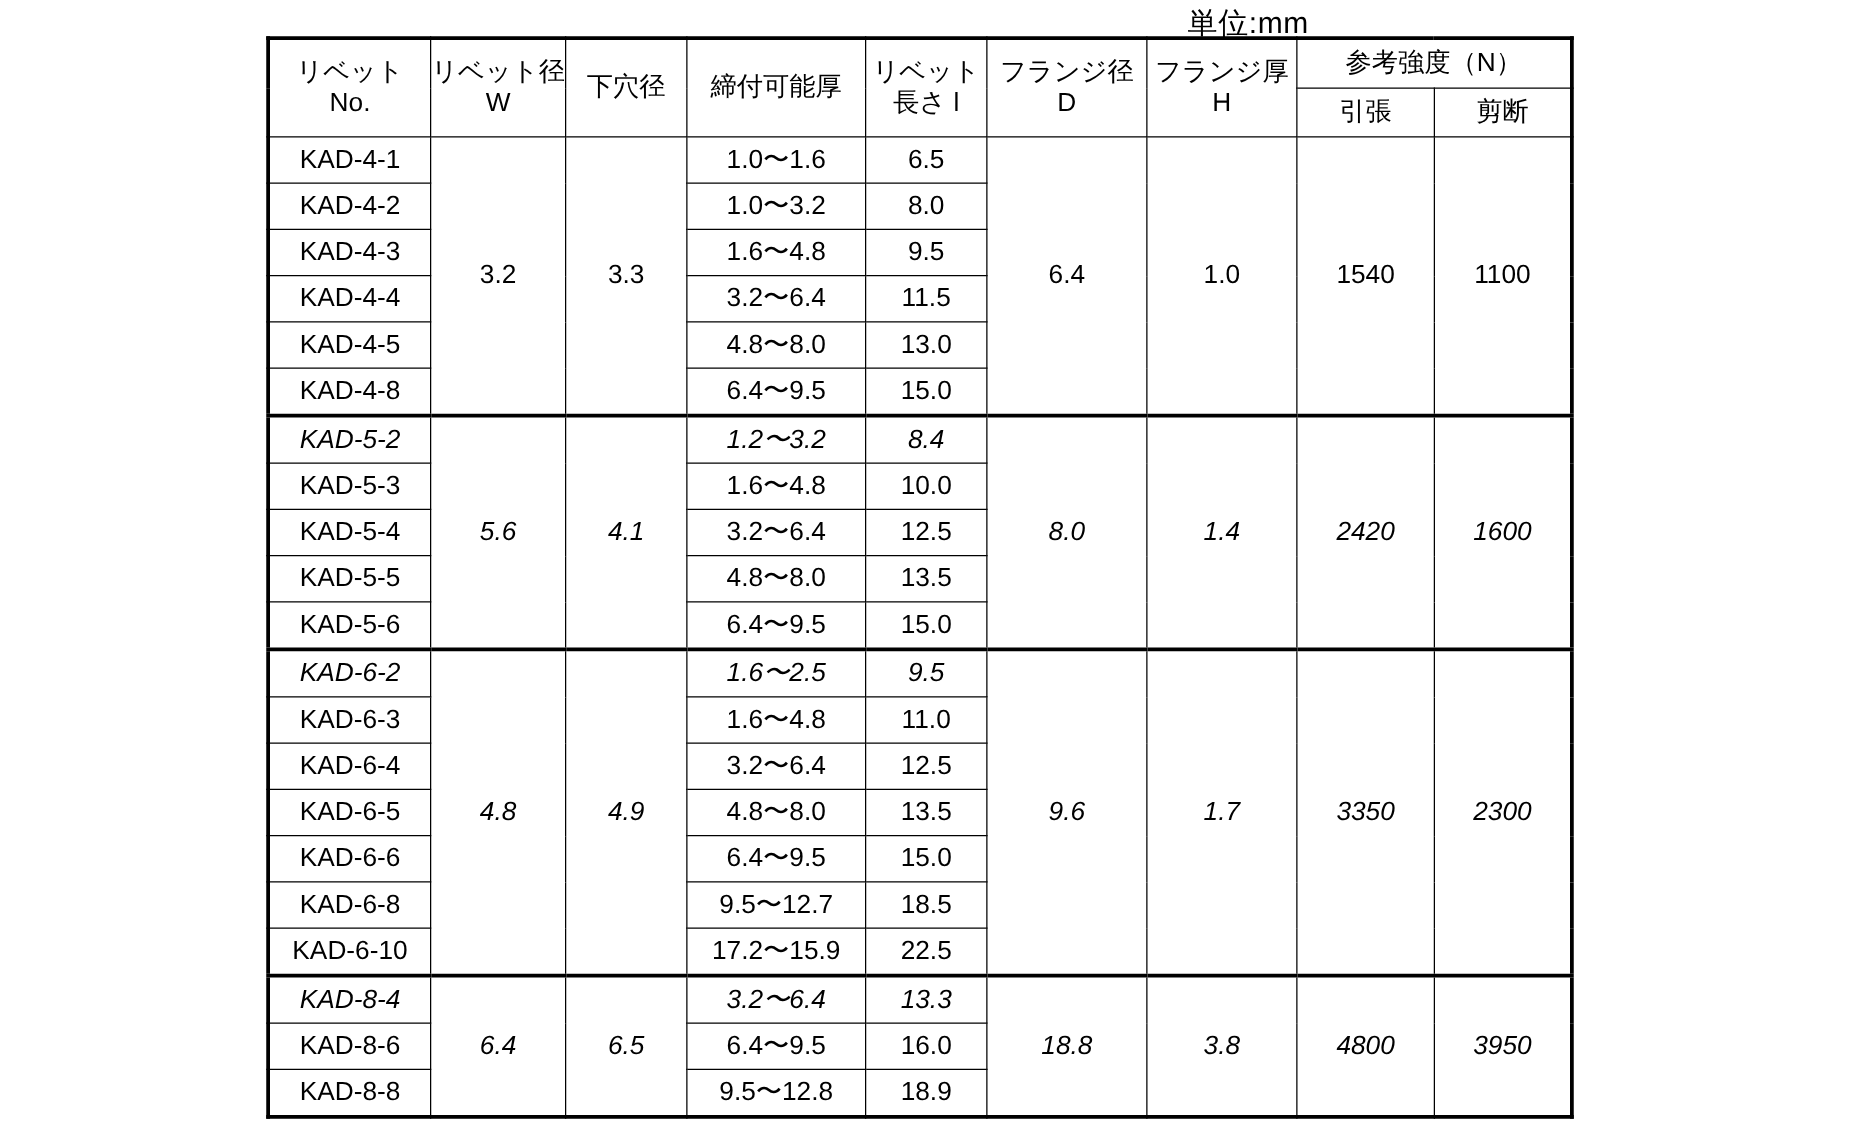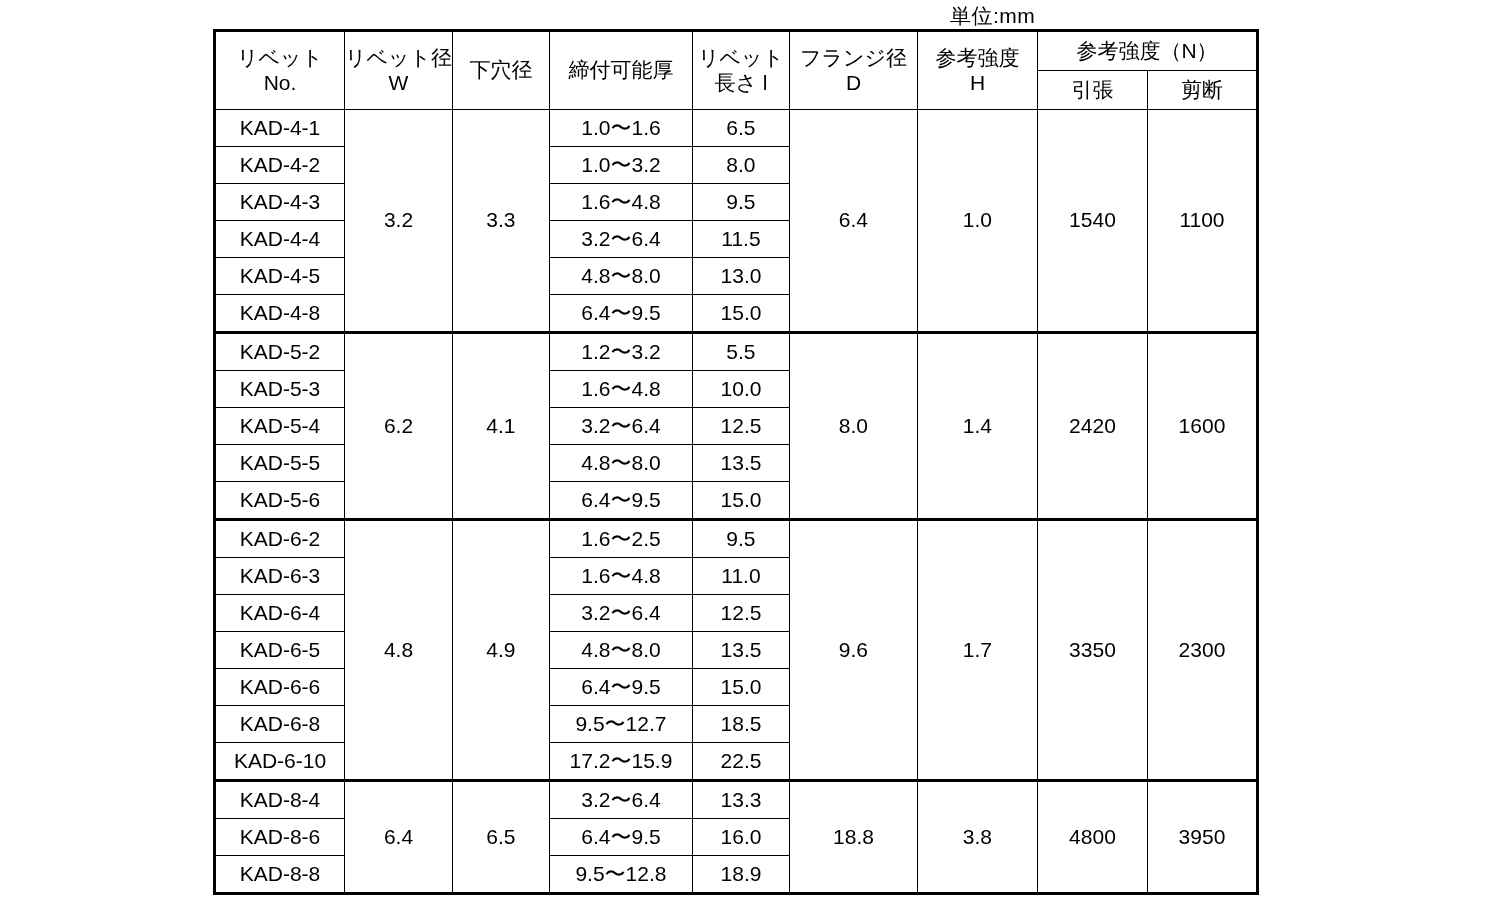--- a/index.html
+++ b/index.html
@@ -19,21 +19,21 @@
     position: absolute;
     left: 0;
     top: 0;
     width: 1500px;
     height: 900px;
   }
   .unit-label {
     position: absolute;
     left: 950px;
     top: 2px;
-    font-size: 21px;
+    font-size: 24px;
     letter-spacing: 0.5px;
   }
   .table-wrap {
     position: absolute;
     left: 213px;
     top: 29px;
   }
   table.spec {
     border-collapse: collapse;
     table-layout: fixed;
@@ -66,20 +66,21 @@
   thead .hdr-two {
     line-height: 1.18;
     padding: 3px 0 4px 0;
   }
   .hdr-sub { display: block; }
   tbody td {
     height: 36px;
   }
   .grp-top td {
     border-top: 3px solid #000;
+    font-style: italic;
   }
   .sep-strong {
     border-top: 3px solid #000 !important;
   }
 </style>
 </head>
 <body>
 
 <div class="sheet">
 
@@ -116,21 +117,21 @@
           </th>
           <th rowspan="2" class="hdr-two">
             <span class="hdr-sub">リベット</span>
             <span class="hdr-sub">長さ l</span>
           </th>
           <th rowspan="2" class="hdr-two">
             <span class="hdr-sub">フランジ径</span>
             <span class="hdr-sub">D</span>
           </th>
           <th rowspan="2" class="hdr-two">
-            <span class="hdr-sub">参考強度</span>
+            <span class="hdr-sub">フランジ厚</span>
             <span class="hdr-sub">H</span>
           </th>
           <th colspan="2">参考強度（N）</th>
         </tr>
         <tr>
           <th>引張</th>
           <th>剪断</th>
         </tr>
       </thead>
       <tbody id="tbody">
@@ -165,24 +166,24 @@
             <td>4.8〜8.0</td>
             <td>13.0</td>
           </tr>
           <tr>
             <td>KAD-4-8</td>
             <td>6.4〜9.5</td>
             <td>15.0</td>
           </tr>
           <tr class="grp-top">
             <td class="sep-strong">KAD-5-2</td>
-            <td rowspan="5" class="sep-strong">6.2</td>
+            <td rowspan="5" class="sep-strong">5.6</td>
             <td rowspan="5" class="sep-strong">4.1</td>
             <td class="sep-strong">1.2〜3.2</td>
-            <td class="sep-strong">5.5</td>
+            <td class="sep-strong">8.4</td>
             <td rowspan="5" class="sep-strong">8.0</td>
             <td rowspan="5" class="sep-strong">1.4</td>
             <td rowspan="5" class="sep-strong">2420</td>
             <td rowspan="5" class="sep-strong">1600</td>
           </tr>
           <tr>
             <td>KAD-5-3</td>
             <td>1.6〜4.8</td>
             <td>10.0</td>
           </tr>

